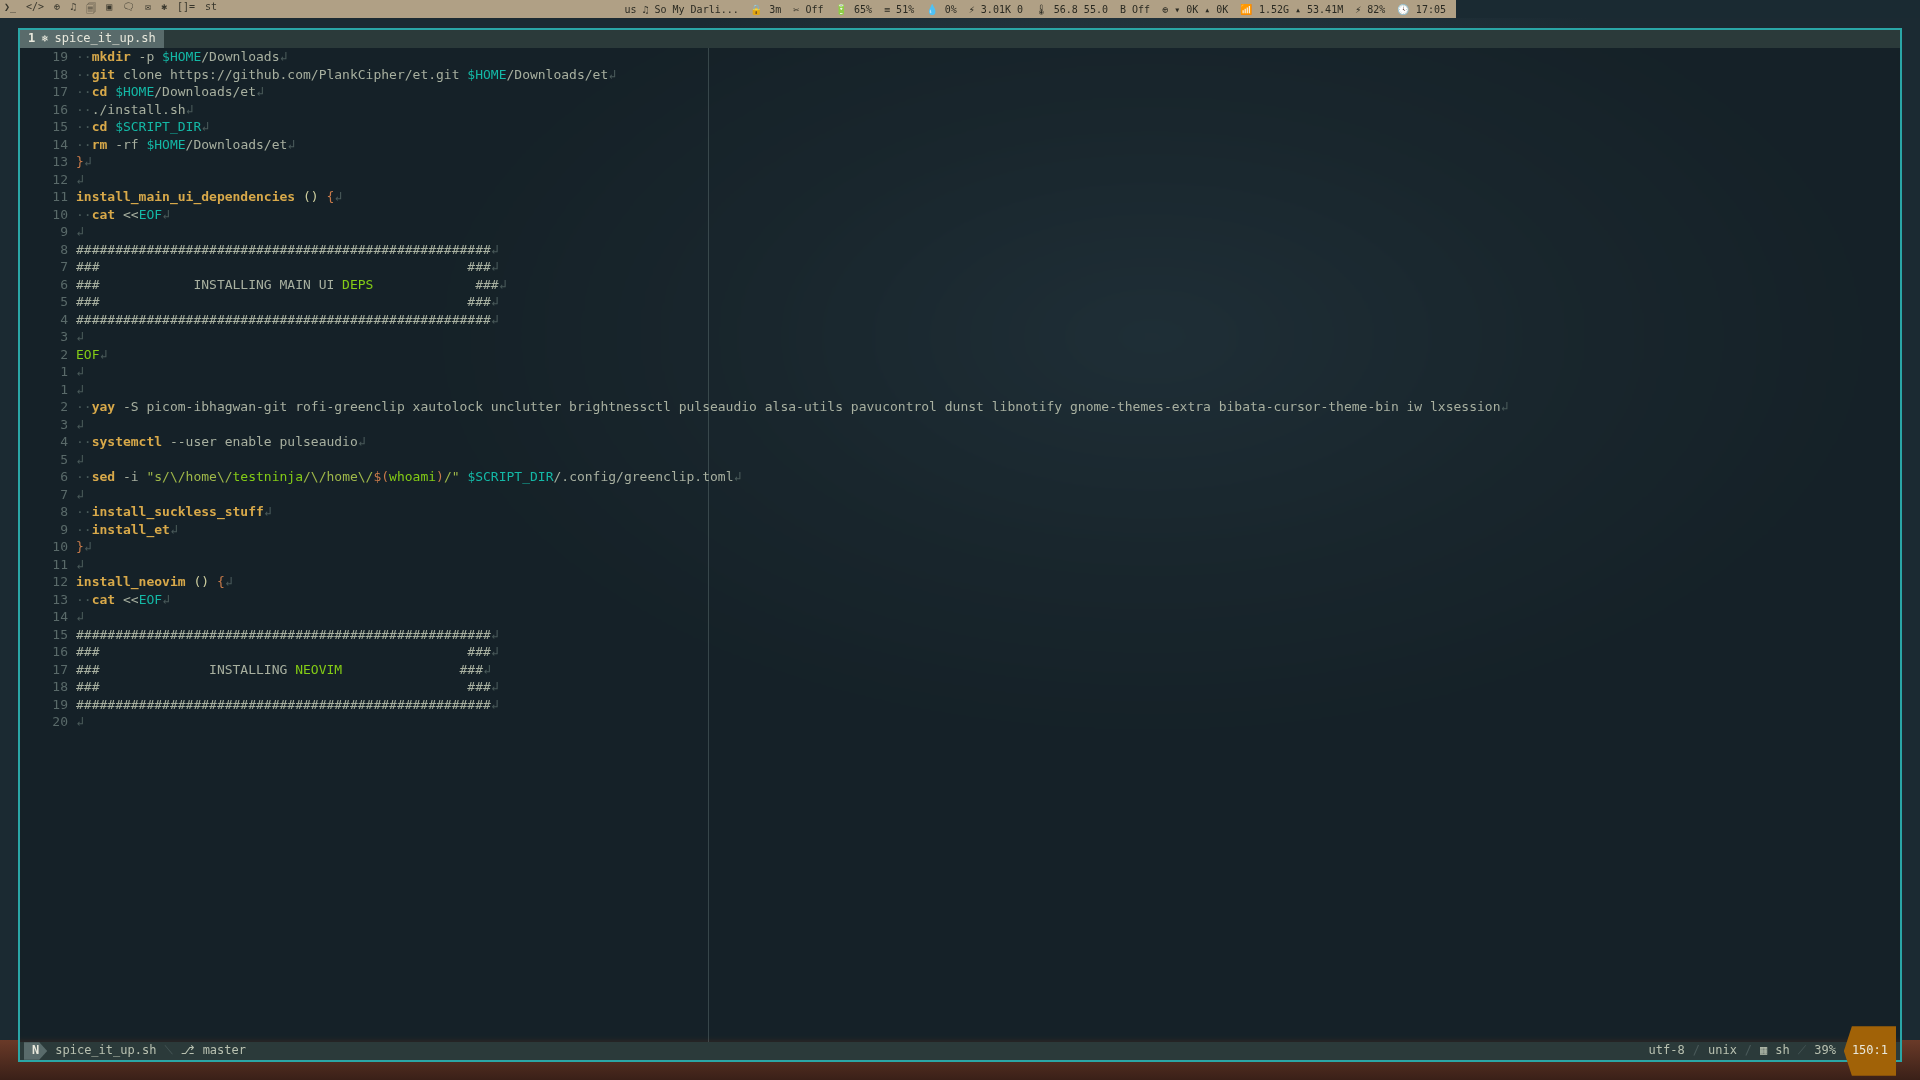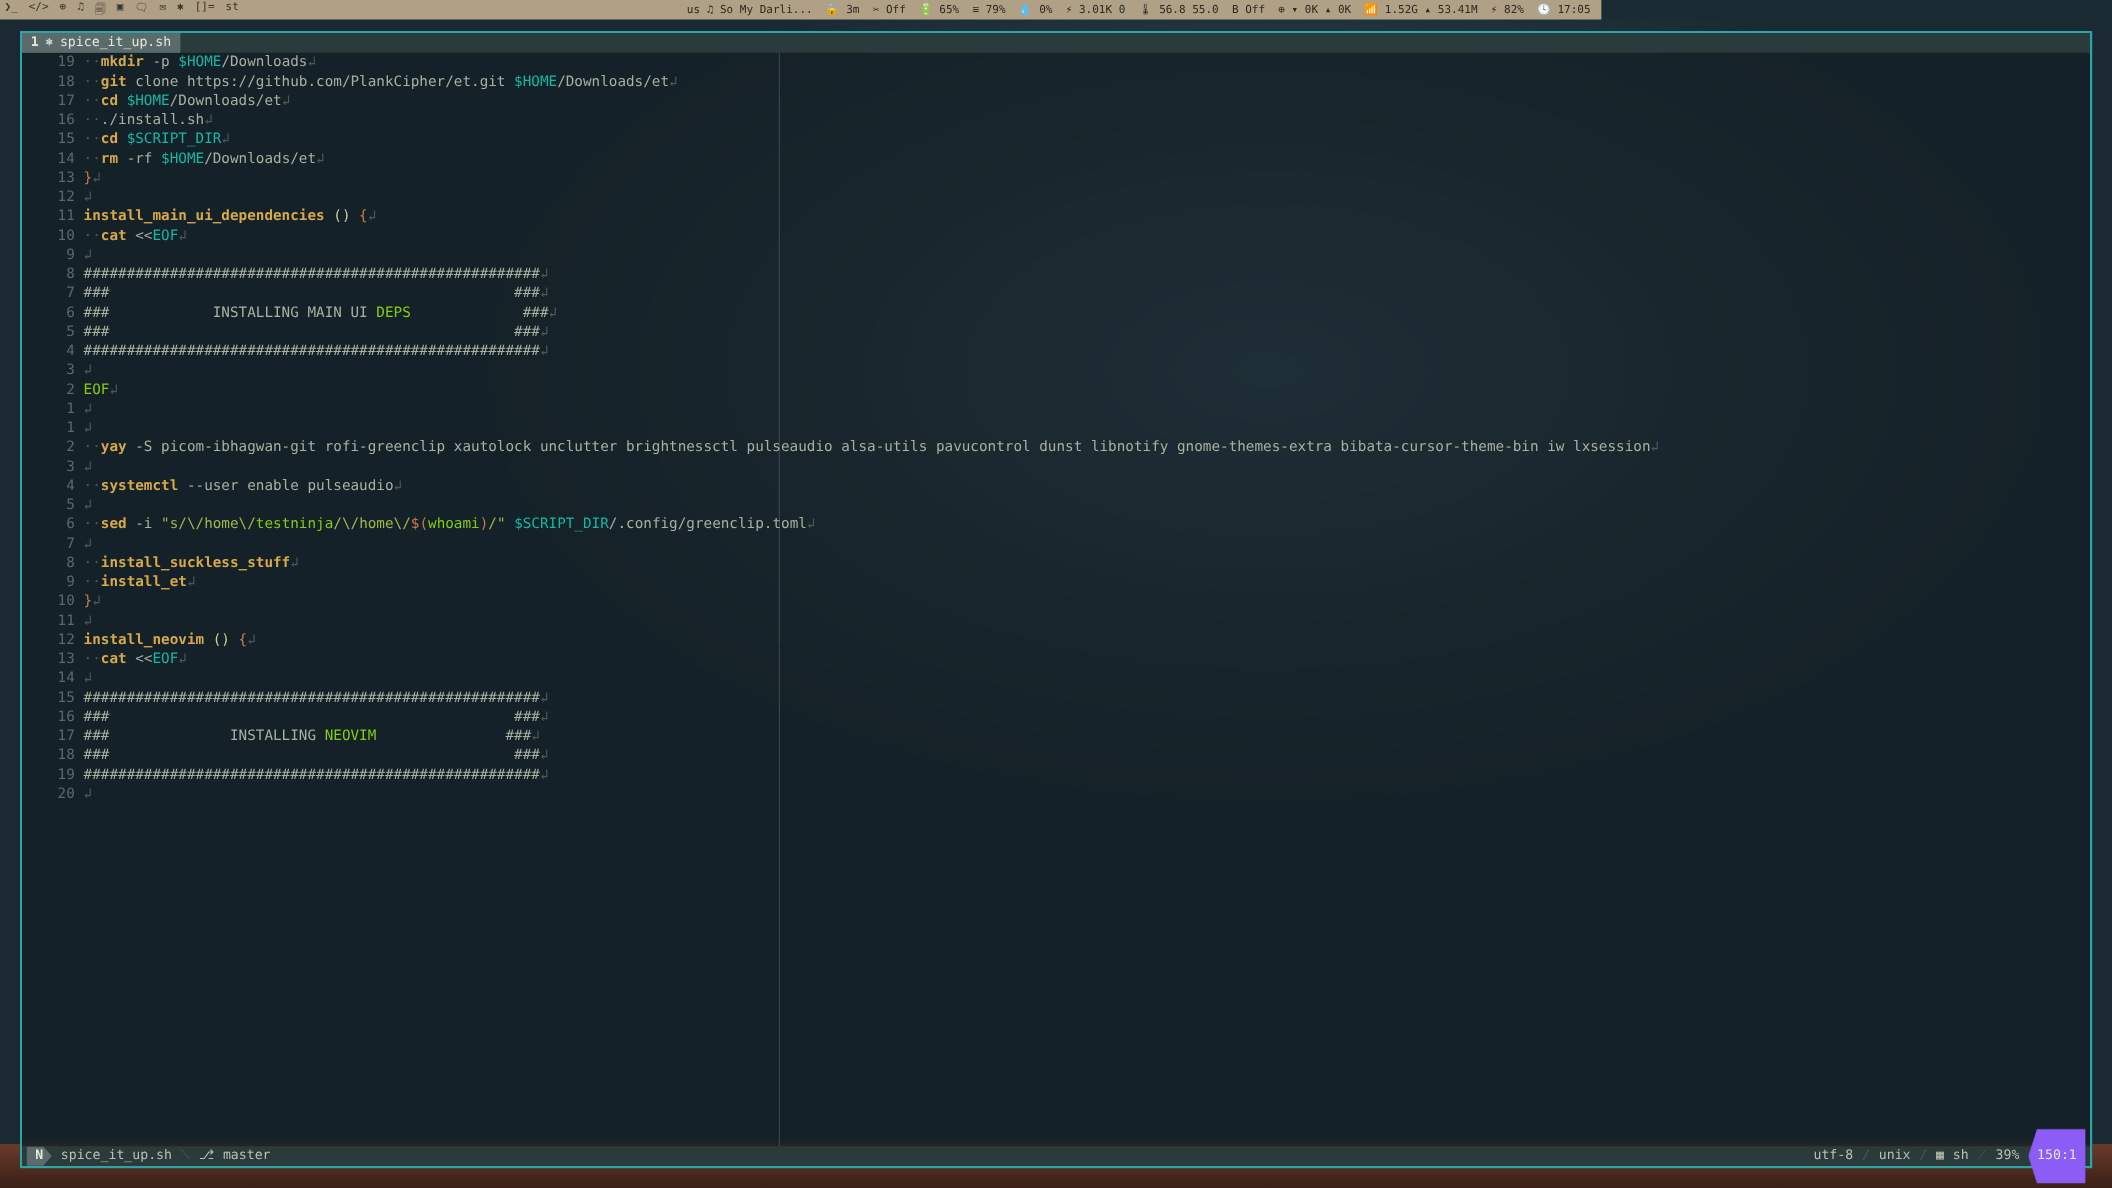--- a/index.html
+++ b/index.html
@@ -88,21 +88,21 @@
   .statusline {
     height: 18px; background: #2b3a3a; display: flex; align-items: center;
     font-size: 12px; color: #b8c0b0; padding: 0 4px; gap: 8px;
   }
   .statusline .mode {
     background: #596b6b; color: #e8e8dc; padding: 0 8px; font-weight: bold;
     clip-path: polygon(0 0, calc(100% - 8px) 0, 100% 50%, calc(100% - 8px) 100%, 0 100%);
   }
   .statusline .sep { color: #4a5a5a; }
   .statusline .grow { flex: 1; }
-  .statusline .chip { background: #8b5cf6; color: #e8e8dc; padding: 16px 8px;
+  .statusline .chip { background: #a16207; color: #e8e8dc; padding: 16px 8px;
     clip-path: polygon(8px 0, 100% 0, 100% 100%, 8px 100%, 0 50%); }
 </style>
 </head>
 <body>
 
 <div class="topbar">
   <div class="tray-left">
       <span>❯_</span>
       <span>&lt;/&gt;</span>
       <span>⊕</span>
@@ -113,21 +113,21 @@
       <span>✉</span>
       <span>✱</span>
       <span>[]=</span>
       <span>st</span>
     </div>
   <div class="spacer"></div>
   <div class="status">
     <span>us</span>
     <span class="music-icon">♫</span>
     <span>So My Darli...</span>
-    <span id="status-items"><span> 🔒 3m </span><span> ✂ Off </span><span> 🔋 65% </span><span> ≡ 79% </span><span> 💧 0% </span><span> ⚡ 3.01K 0 </span><span> 🌡 56.8 55.0 </span><span> B Off </span><span> ⊕ ▾ 0K ▴ 0K </span><span> 📶 1.52G ▴ 53.41M </span><span> ⚡ 82% </span><span> 🕓 17:05 </span></span>
+    <span id="status-items"><span> 🔒 3m </span><span> ✂ Off </span><span> 🔋 65% </span><span> ≡ 51% </span><span> 💧 0% </span><span> ⚡ 3.01K 0 </span><span> 🌡 56.8 55.0 </span><span> B Off </span><span> ⊕ ▾ 0K ▴ 0K </span><span> 📶 1.52G ▴ 53.41M </span><span> ⚡ 82% </span><span> 🕓 17:05 </span></span>
   </div>
 </div>
 
 <div class="desktop"></div>
 
 <div class="term">
 
   <div class="tabbar">
     <div class="tab">
       <span class="num">1</span>

